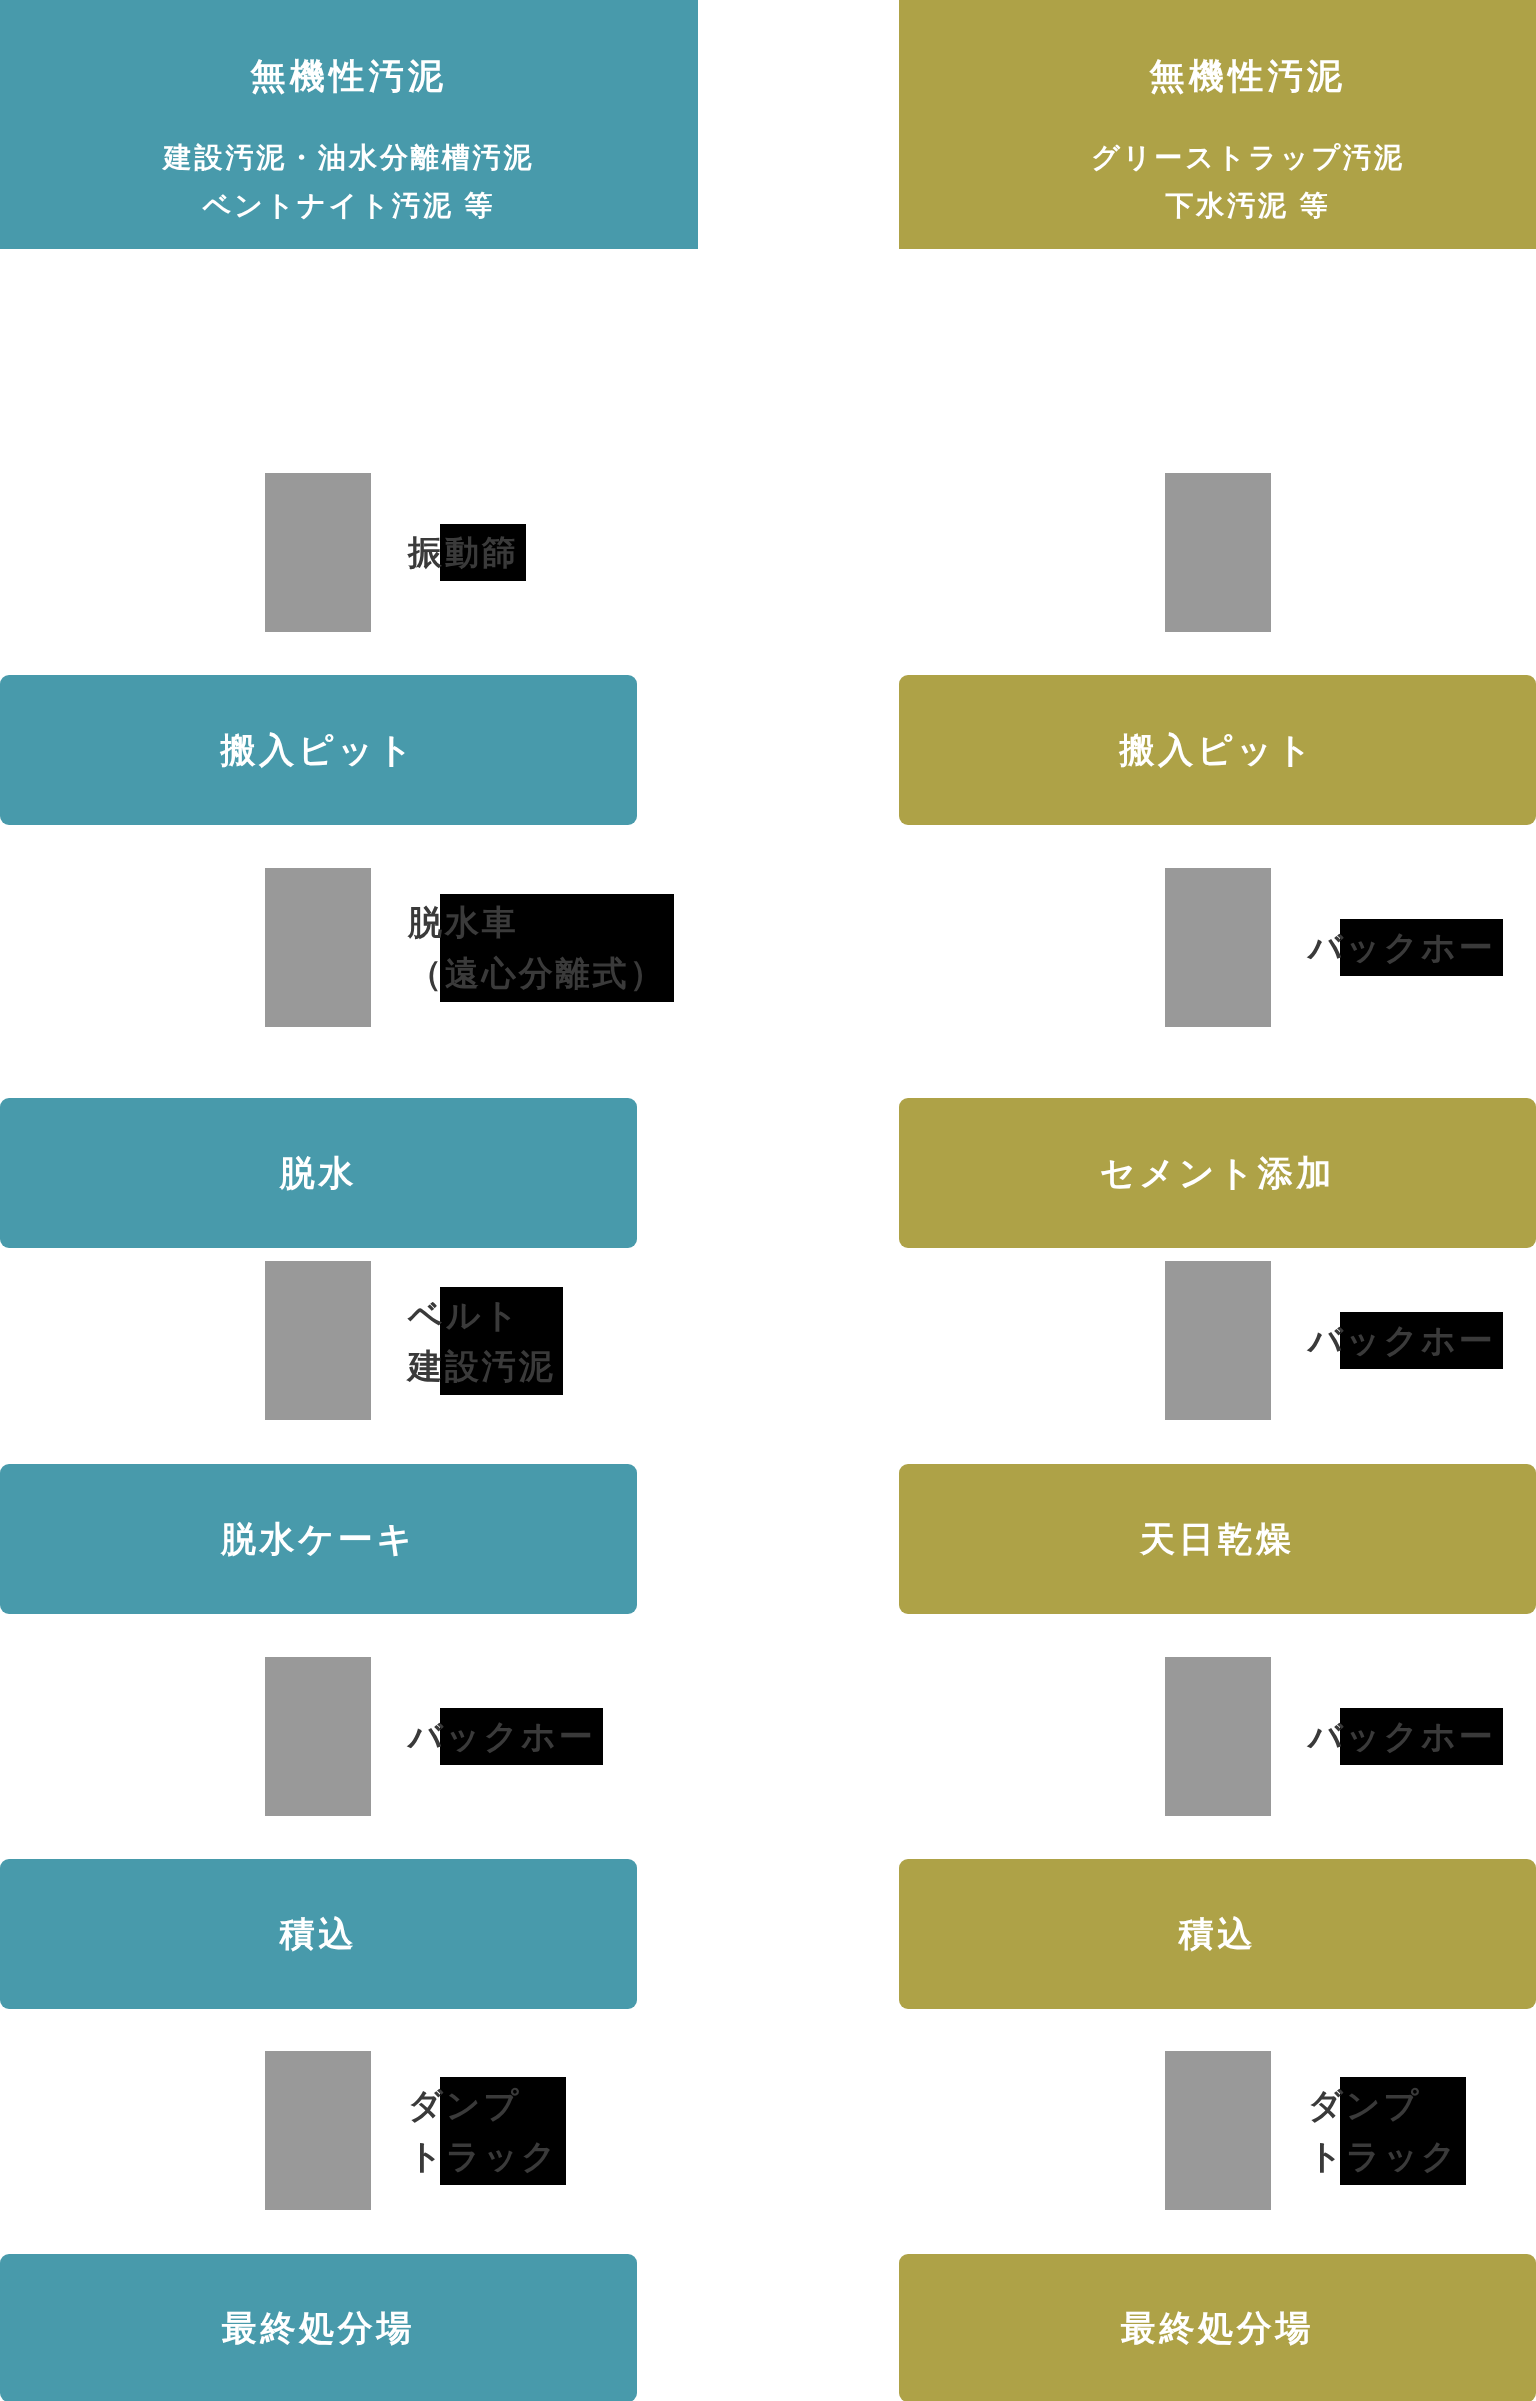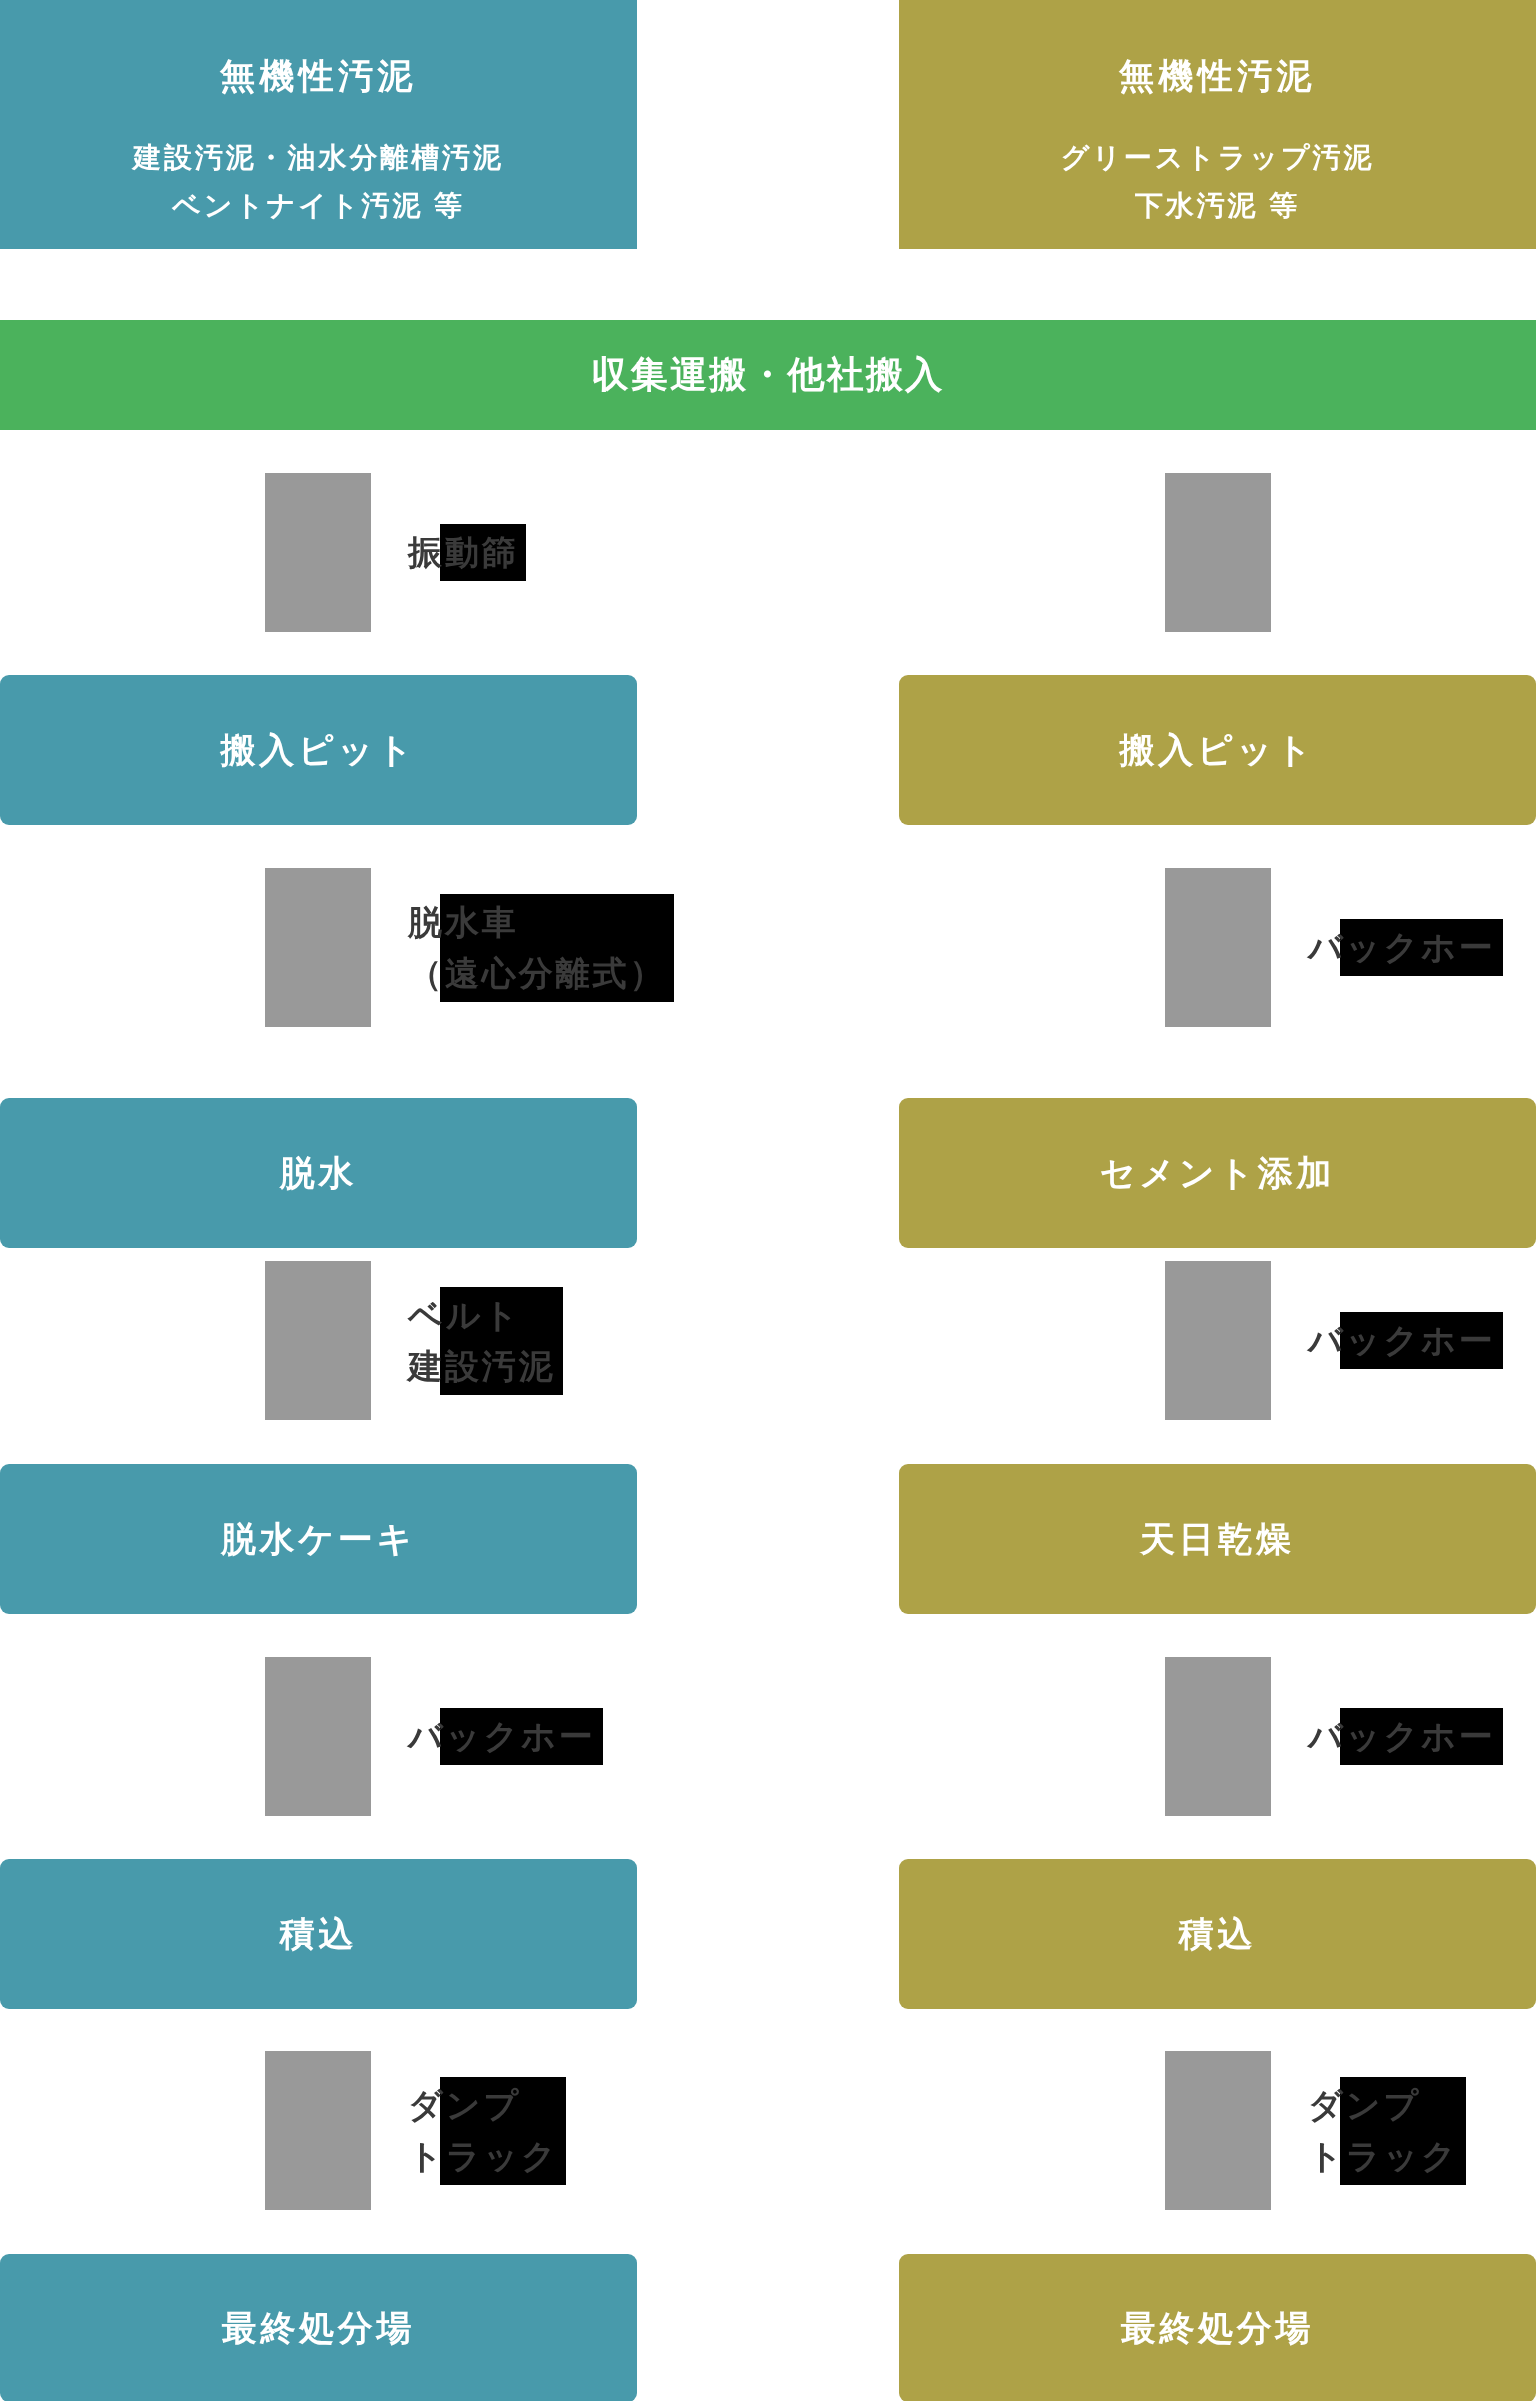--- a/index.html
+++ b/index.html
@@ -3,21 +3,21 @@
 <meta charset="utf-8">
 <style>
   html,body { margin:0; padding:0; background:#ffffff; }
   .page {
     position:relative; width:1536px; height:2401px; background:#ffffff;
     overflow:hidden; font-family:"Liberation Sans","DejaVu Sans",sans-serif;
     font-weight:700;
   }
 
   
-  .header-box { position:absolute; top:0; width:637px; height:249px; color:#ffffff; text-align:center; }
+  .header-box { position:absolute; top:0; width:698px; height:249px; color:#ffffff; text-align:center; }
   .header-inorganic { left:0; background:#489aab; }
   .header-organic  { left:899px; background:#aea247; }
   .header-title { padding-top:53px; font-size:35px; letter-spacing:4.4px; }
   .header-sub { margin-top:34px; font-size:28px; line-height:1.7; letter-spacing:2.9px; }
   .sub-line { display:block; }
 
   
   .banner {
     position:absolute; left:0; top:320px; width:1536px; height:110px; background:#4bb25c;
     color:#ffffff; display:flex; align-items:center; justify-content:center;
@@ -73,23 +73,20 @@
   </div>
 
   <div class="header-box header-organic">
     <div class="header-title">無機性汚泥</div>
     <div class="header-sub">
       <span class="sub-line">グリーストラップ汚泥</span>
       <span class="sub-line">下水汚泥 等</span>
     </div>
   </div>
 
-  <div class="banner">
-    <span>収集運搬・他社搬入</span>
-  </div>
 
   <div class="equip equip-left equip-1">
     <div class="equip-img"></div>
     <div class="equip-label">
       <span class="equip-line">振動篩</span>
     </div>
   </div>
   <div class="equip equip-right equip-1">
     <div class="equip-img"></div>
   </div>

